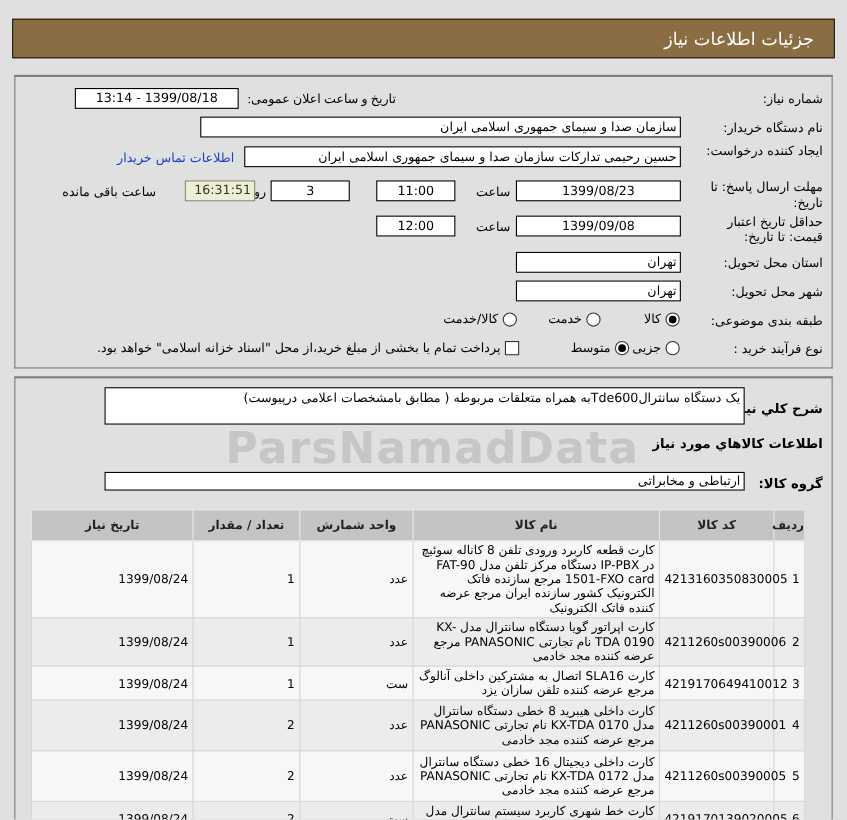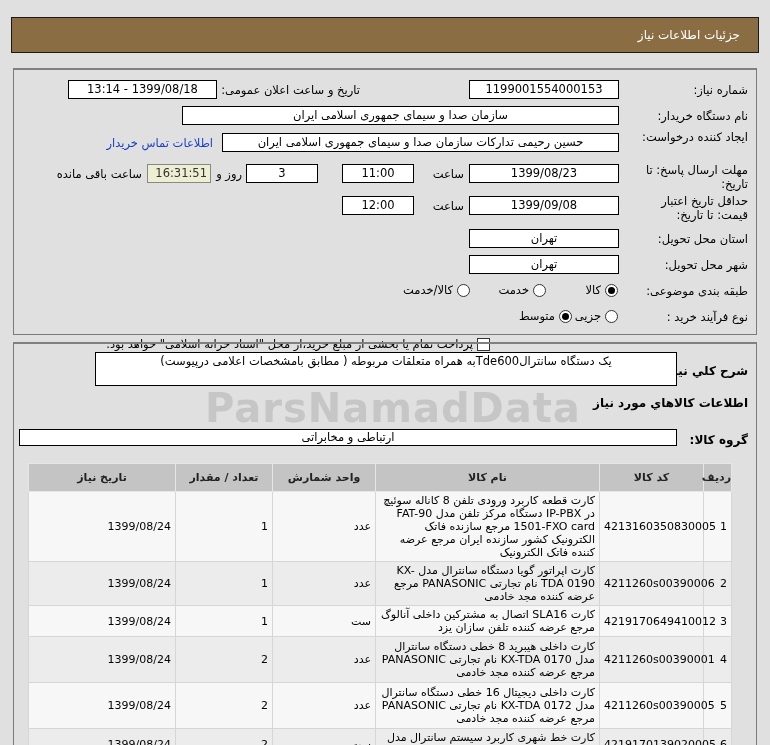--- a/index.html
+++ b/index.html
@@ -7,36 +7,36 @@
       width: 770px; height: 745px; overflow: hidden;
       background: #e0e0e0;
       font-family: "DejaVu Sans", "Liberation Sans", sans-serif;
       font-size: 11px; color: #000;
     }
     .page { position: relative; width: 770px; height: 745px; direction: rtl; }
     .title-bar {
       position: absolute; left: 11px; top: 17px; width: 497px; height: 36px;
       right: 11px; width: auto;
       background: #8b6d43; border: 1px solid #1a1a1a;
-      color: #fff; font-size: 12px;
+      color: #fff; font-size: 16px;
       display: flex; align-items: center; padding-right: 18px;
     }
     .panel {
       position: absolute; left: 13px; right: 13px;
       border: 1px solid #7a7a7a; border-top: 2px solid #808080;
       background: transparent;
     }
     .panel1 { top: 68px; height: 267px; }
     .panel2 { top: 342px; height: 420px; }
     .lbl { position: absolute; font-size: 11.5px; white-space: nowrap; }
     .lbl2 { line-height: 14px; white-space: normal; text-align: right; }
     .box {
       position: absolute; background: #fff; border: 1px solid #000;
       height: 19px; font-size: 11.5px; line-height: 17px; padding: 0 3px;
-      white-space: nowrap; overflow: hidden; text-align: center;
+      white-space: nowrap; overflow: hidden;
     }
     .center { text-align: center; }
     .box.remain { background: #eeeed2; color: #333; border-color: #888; }
     .link { color: #1a3ec9; position: absolute; font-size: 11.5px; white-space: nowrap; cursor: pointer; }
     .radio {
       display: inline-block; width: 13px; height: 13px; border-radius: 50%;
       border: 1px solid #333; background: #fff; vertical-align: middle; position: relative;
     }
     .radio.on::after {
       content: ""; position: absolute; left: 2px; top: 2px; width: 7px; height: 7px;
@@ -74,38 +74,37 @@
 <body>
 
 <div class="page">
   <div class="title-bar">
     <span>جزئیات اطلاعات نیاز</span>
   </div>
 
   <div class="panel panel1">
 
     <span class="lbl" style="right:8px; top:13px;">شماره نیاز:</span>
-    <div class="box center" style="right:137px; top:10px; width:150px;">1199001554000153</div>
-    <span class="lbl" style="right:396px; top:13px;">تاریخ و ساعت اعلان عمومی:</span>
+    <span class="lbl" style="right:396px; top:13px;font-family:Liberation Serif, serif;">تاریخ و ساعت اعلان عمومی:</span>
     <div class="box center" style="right:539px; top:10px; width:149px;">1399/08/18 - 13:14</div>
 
     <span class="lbl" style="right:8px; top:39px;">نام دستگاه خریدار:</span>
     <div class="box" style="right:137px; top:36px; width:437px;">سازمان صدا و سیمای جمهوری اسلامی ایران</div>
 
     <span class="lbl lbl2" style="right:8px; top:60px; width:110px;">ایجاد کننده درخواست:</span>
     <div class="box" style="right:137px; top:63px; width:397px;">حسین رحیمی تدارکات سازمان صدا و سیمای جمهوری اسلامی ایران</div>
     <span class="link" style="right:543px; top:66px;">اطلاعات تماس خریدار</span>
 
     <span class="lbl lbl2" style="right:8px; top:93px; width:110px;">مهلت ارسال پاسخ: تا تاریخ:</span>
     <div class="box center" style="right:137px; top:94px; width:150px;">1399/08/23</div>
     <span class="lbl" style="right:292px; top:97px;">ساعت</span>
     <div class="box center" style="right:342px; top:94px; width:72px;">11:00</div>
     <div class="box center" style="right:438px; top:94px; width:72px;">3</div>
     <span class="lbl" style="right:514px; top:97px;">روز و</span>
-    <div class="box center remain" style="right:545px; top:94px; width:64px;padding-left:28px;">16:31:51</div>
+    <div class="box center remain" style="right:524px; top:94px; width:64px;padding-left:28px;">16:31:51</div>
     <span class="lbl" style="right:614px; top:97px;text-align:center;">ساعت باقی مانده</span>
 
     <span class="lbl lbl2" style="right:8px; top:124px; width:110px;">حداقل تاریخ اعتبار قیمت: تا تاریخ:</span>
     <div class="box center" style="right:137px; top:126px; width:150px;">1399/09/08</div>
     <span class="lbl" style="right:292px; top:129px;">ساعت</span>
     <div class="box center" style="right:342px; top:126px; width:72px;">12:00</div>
 
     <span class="lbl" style="right:8px; top:162px;">استان محل تحویل:</span>
     <div class="box" style="right:137px; top:159px; width:150px;">تهران</div>
 
@@ -128,34 +127,34 @@
 
     <span class="lbl" style="right:8px; top:240px;">نوع فرآیند خرید :</span>
     <div class="opt" style="right:138px; top:239px;margin-left:13px;">
       <span class="radio"></span>
       <span>جزیی</span>
     </div>
     <div class="opt" style="right:184px; top:239px;">
       <span class="radio on"></span>
       <span>متوسط</span>
     </div>
-    <div class="opt" style="right:266px; top:239px;margin-top:28px;">
+    <div class="opt" style="right:284px; top:239px;">
       <span class="check"></span>
       <span>پرداخت تمام یا بخشی از مبلغ خرید،از محل "اسناد خزانه اسلامی" خواهد بود.</span>
     </div>
   </div>
 
   <div class="panel panel2">
     <span class="lbl bold" style="right:8px; top:20px;">شرح کلي نياز:</span>
     <div class="box" style="right:79px; top:8px; width:582px; height:34px; white-space:normal; line-height:14px; padding-top:1px;">یک دستگاه سانترالTde600به همراه متعلقات مربوطه ( مطابق بامشخصات اعلامی درپیوست)</div>
 
     <span class="lbl bold" style="right:8px; top:52px;">اطلاعات کالاهاي مورد نياز</span>
 
     <span class="lbl bold" style="right:8px; top:89px;">گروه کالا:</span>
-    <div class="box" style="right:79px; top:85px; width:658px; height:17px; line-height:15px;">ارتباطی و مخابراتی</div>
+    <div class="box" style="right:79px; top:85px; width:582px; height:17px; line-height:15px;">ارتباطی و مخابراتی</div>
   </div>
 
   <div class="wm">ParsNamadData</div>
 
   <table class="items">
     <colgroup>
       <col style="width:28px">
       <col style="width:104px">
       <col style="width:224px">
       <col style="width:103px">

